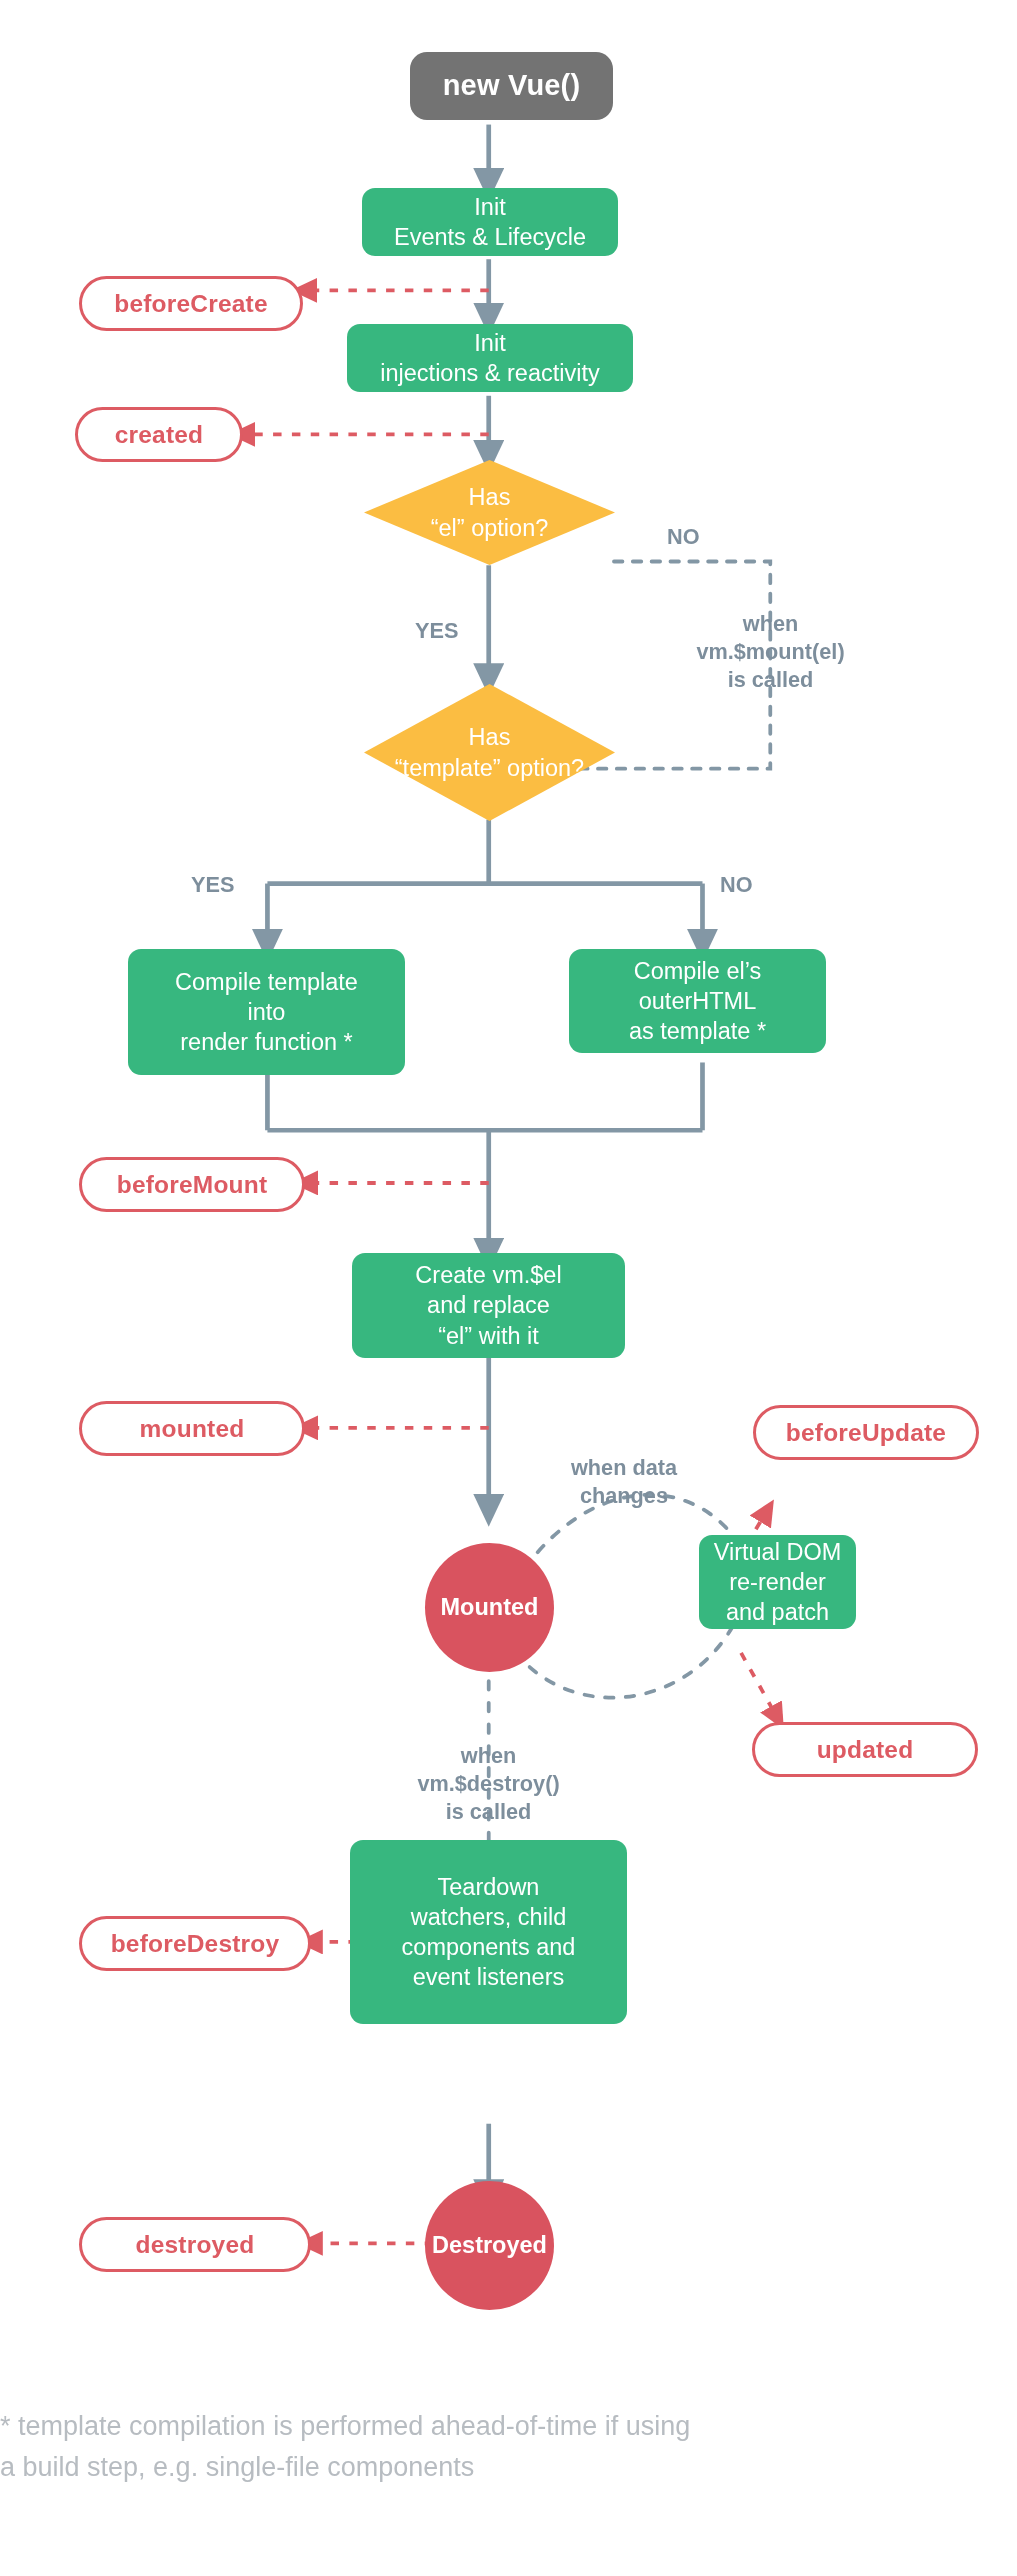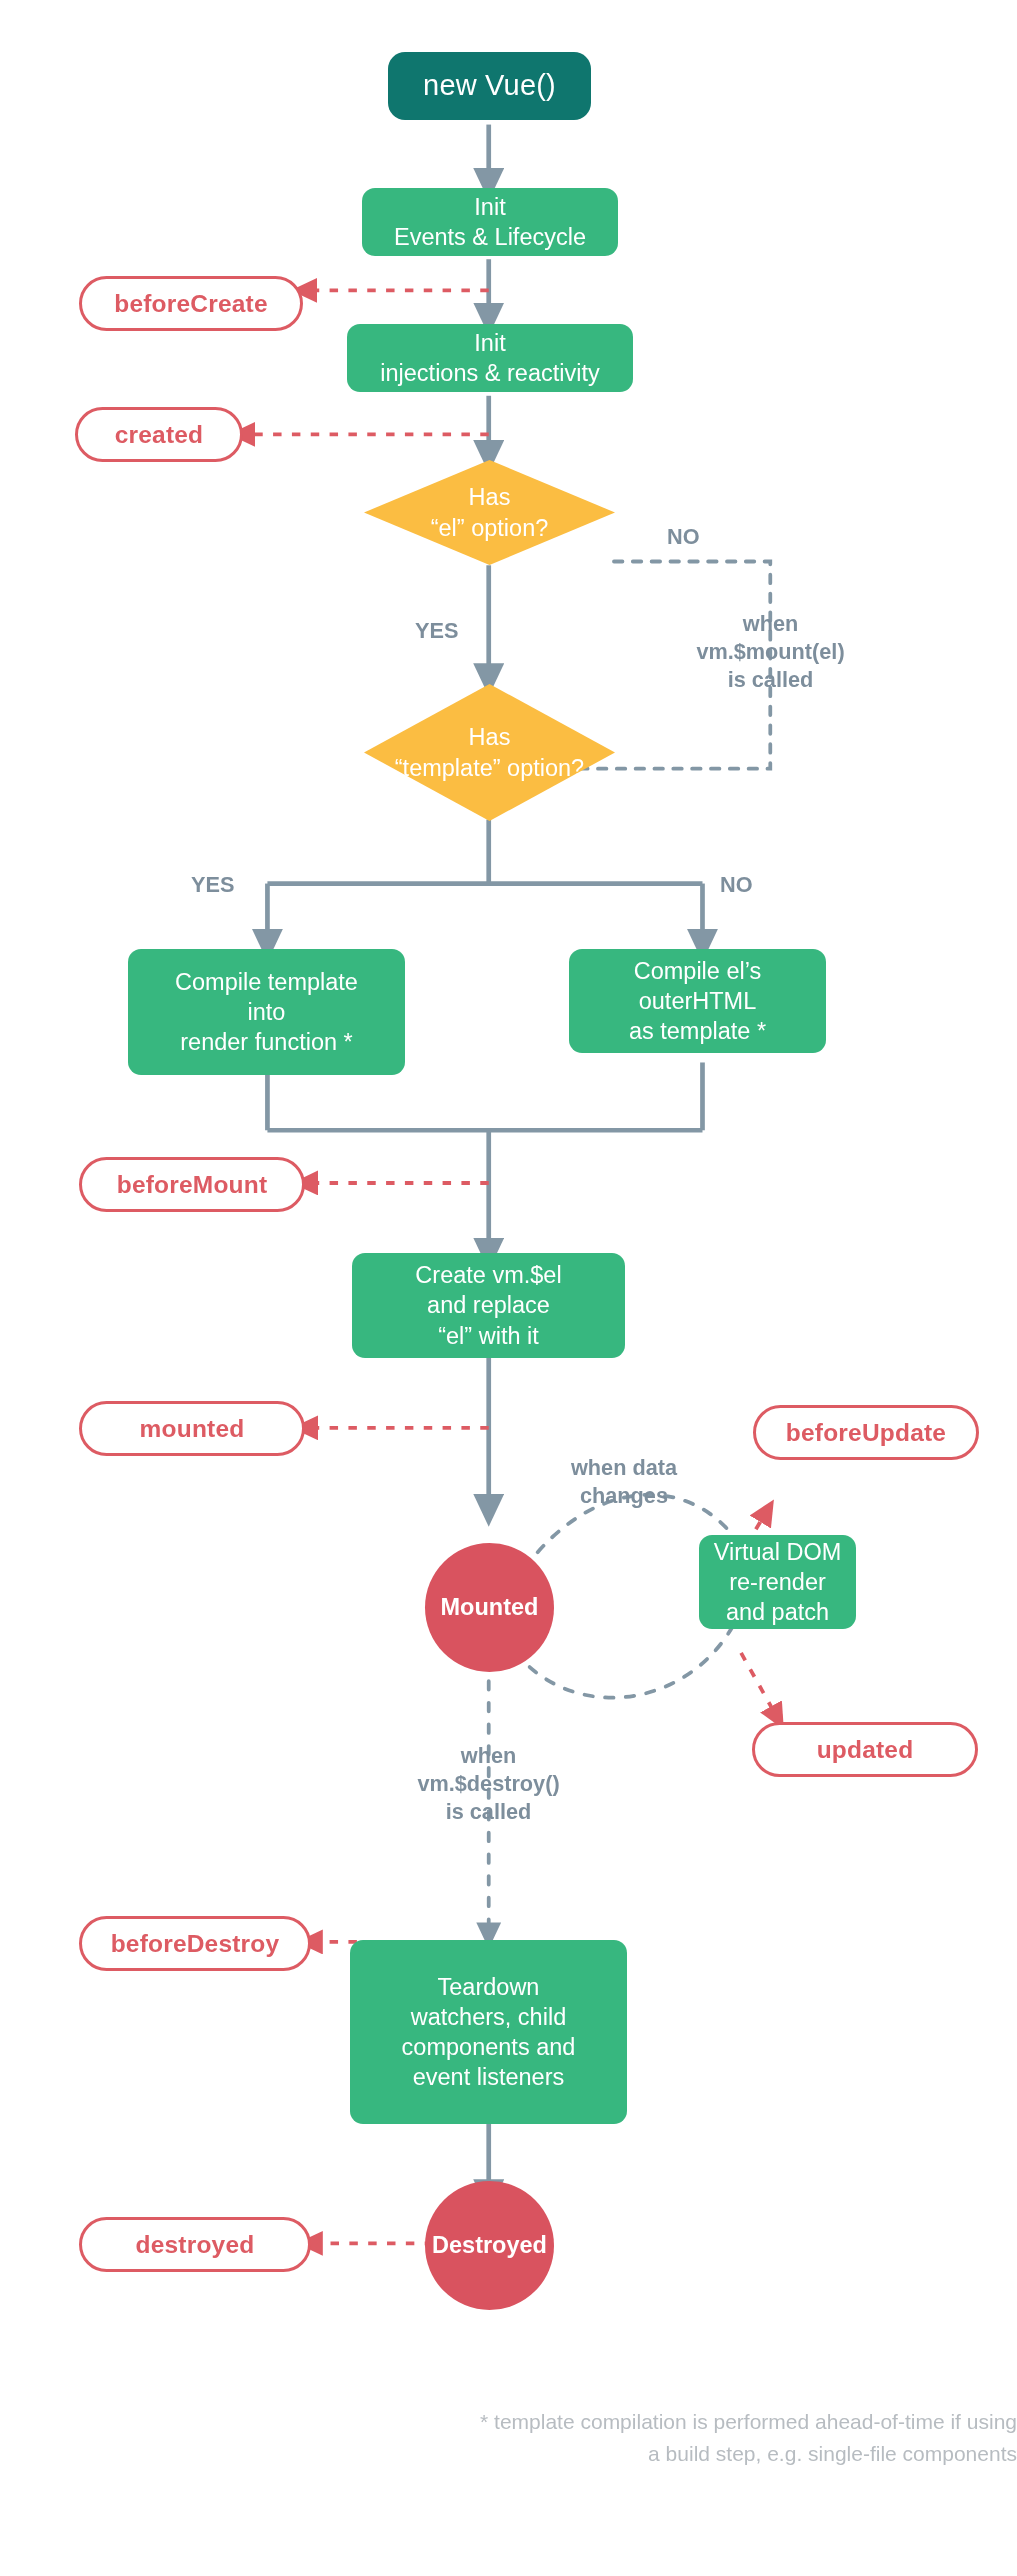--- a/index.html
+++ b/index.html
@@ -37,26 +37,27 @@
     z-index: 3;
   }
   .node-inner {
     width: 100%;
     line-height: 1.28;
     white-space: pre-line;
   }
 
   
   .box-dark {
-    background: #0f766e;
+    background: #737373;
     border-radius: 17px;
     color: #ffffff;
     font-size: 29px;
-    font-weight: normal;
+    font-weight: bold;
     letter-spacing: 0.2px;
+    margin-left: 22px;
   }
 
   
   .box-green {
     background: #37b77f;
     border-radius: 13px;
     color: #ffffff;
     font-size: 23.5px;
     font-weight: normal;
   }
@@ -119,23 +120,23 @@
     z-index: 4;
   }
   .edge-label.center { text-align: center; }
   .edge-label.left { text-align: left; }
 
   
   .footnote {
     position: absolute;
     left: 0;
     width: 1017px;
-    text-align: right;
+    text-align: left;
     color: #b7bcc1;
-    font-size: 21px;
+    font-size: 27px;
     line-height: 1.5;
     white-space: pre-line;
     z-index: 3;
   }
 </style>
 </head>
 <body>
 
 <div id="canvas">
 
@@ -284,21 +285,21 @@
   </div>
 
   <div class="node pill-hook" style="left:752px; top:1722px; width:226px; height:55px;">
     <div class="node-inner">updated</div>
   </div>
 
   <div class="node pill-hook" style="left:79px; top:1916px; width:232px; height:55px;">
     <div class="node-inner">beforeDestroy</div>
   </div>
 
-  <div class="node box-green" style="left:350px; top:1940px; width:277px; height:184px;">
+  <div class="node box-green" style="left:350px; top:1840px; width:277px; height:184px;">
     <div class="node-inner">Teardown
 watchers, child
 components and
 event listeners</div>
   </div>
 
   <div class="node circle-red" style="left:425px; top:2181px; width:129px; height:129px;">
     <div class="node-inner">Destroyed</div>
   </div>
 

